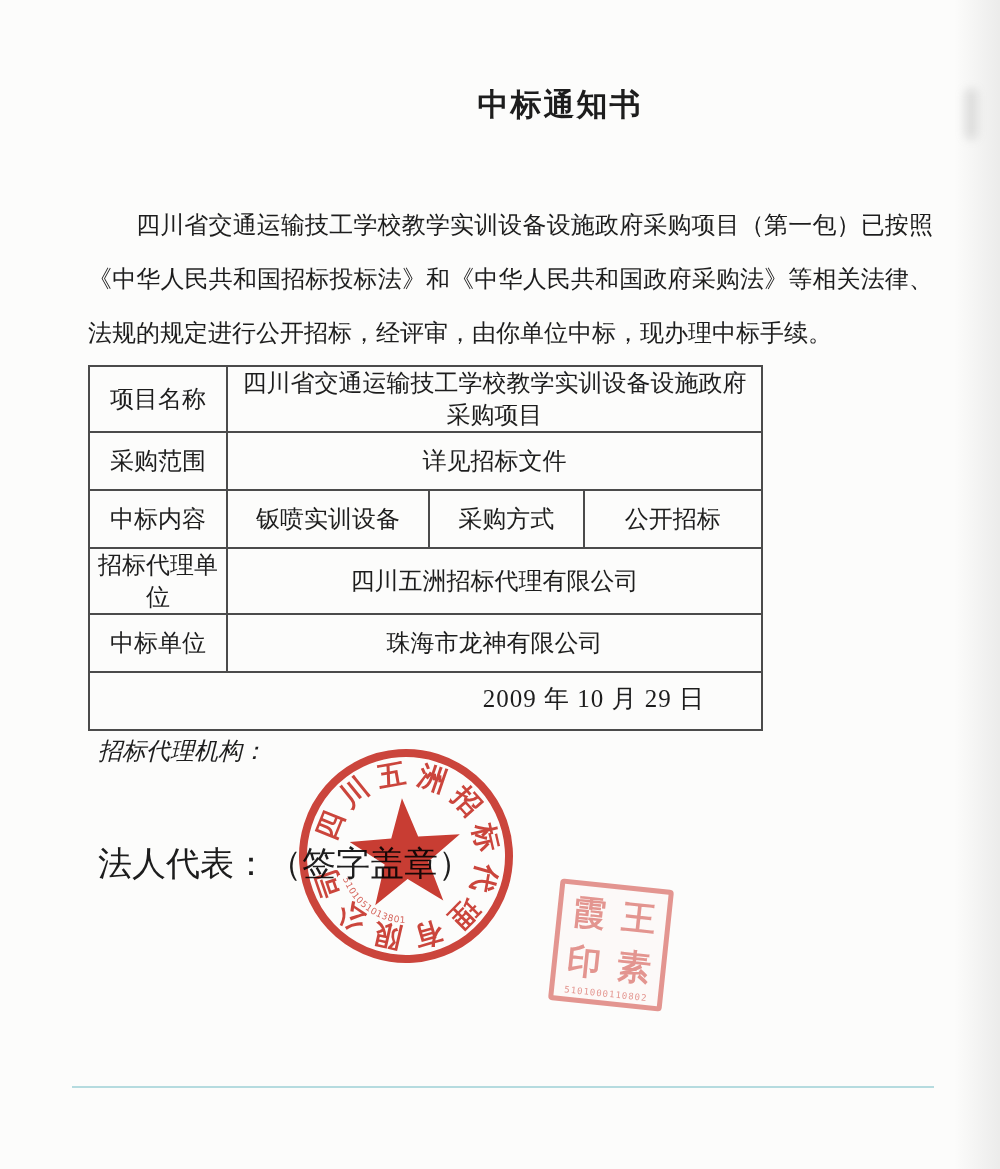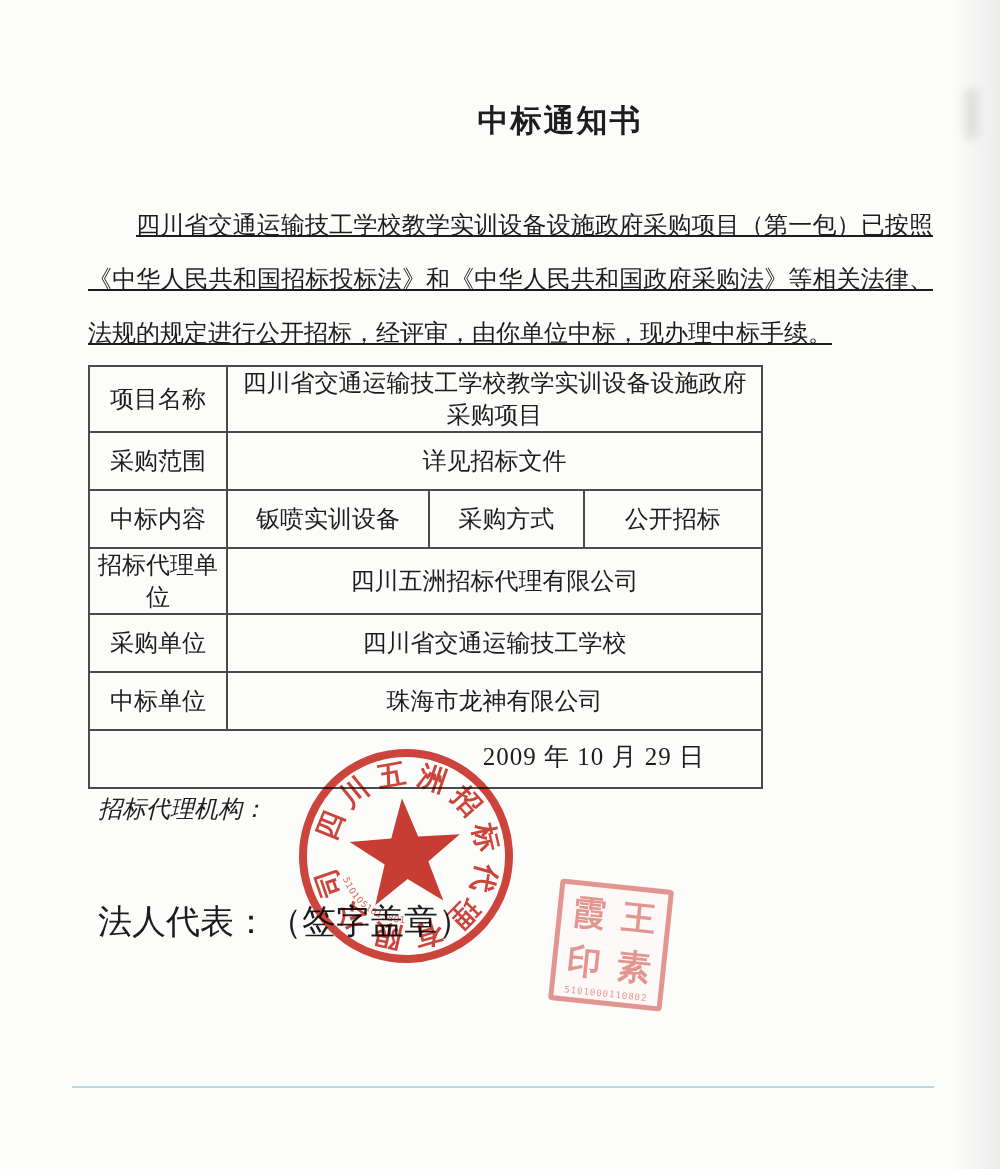--- a/index.html
+++ b/index.html
@@ -4,30 +4,30 @@
 <style>
   html,body{margin:0;padding:0;background:#e8e8e6;}
   .page{
     position:relative;width:1000px;height:1169px;margin:0 auto;
     background:#fcfcfb;overflow:hidden;
     font-family:"Liberation Serif","DejaVu Serif",serif;
     color:#1d1d1d;
   }
   .doc-title{
     position:absolute;top:84px;left:120px;right:0;
-    text-align:center;font-size:31px;font-weight:bold;letter-spacing:2px;margin-top:16px;
+    text-align:center;font-size:31px;font-weight:bold;letter-spacing:2px;
   }
   .addressee{
     position:absolute;top:148px;left:88px;font-size:25px;letter-spacing:1px;
   }
   .body-para{
     position:absolute;top:198px;left:88px;width:845px;
     font-size:24px;line-height:54px;
   }
-  .body-line{text-align:justify;text-align-last:justify;text-decoration:underline;}
+  .body-line{text-align:justify;text-align-last:justify;}
   .body-line.first{text-indent:2em;}
   .body-line.last{text-align:center;text-align-last:left;}
   table.award{
     position:absolute;top:365px;left:88px;width:675px;
     border-collapse:collapse;table-layout:fixed;
     font-size:24px;
   }
   table.award td{
     border:2px solid #4b4b4b;text-align:center;vertical-align:middle;
     padding:0 4px;height:56px;
@@ -119,24 +119,20 @@
         <td>中标内容</td>
         <td>钣喷实训设备</td>
         <td>采购方式</td>
         <td>公开招标</td>
       </tr>
       <tr>
         <td>招标代理单位</td>
         <td colspan="3">四川五洲招标代理有限公司</td>
       </tr>
       <tr>
-        <td>采购单位</td>
-        <td colspan="3">四川省交通运输技工学校</td>
-      </tr>
-      <tr>
         <td>中标单位</td>
         <td colspan="3">珠海市龙神有限公司</td>
       </tr>
       <tr>
         <td colspan="4" class="sig-cell">
           <div class="sig-agency">招标代理机构：</div>
           <div class="sig-legal">法人代表：（签字盖章）</div>
           <div class="sig-date">2009 年 10 月 29 日</div>
         </td>
       </tr>

